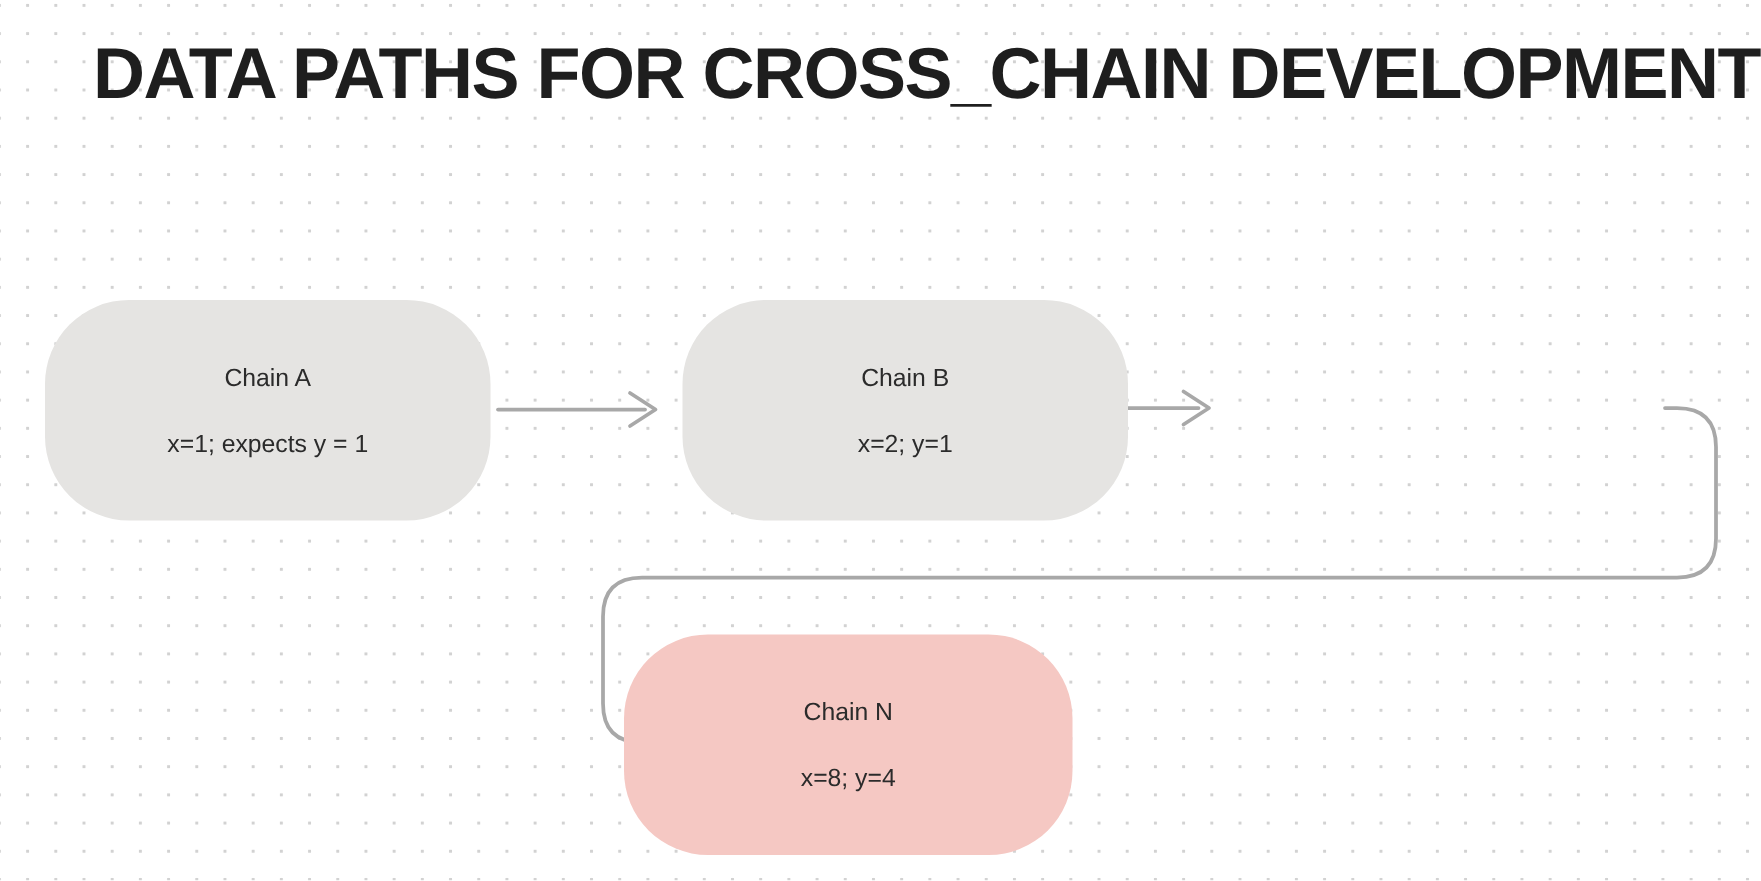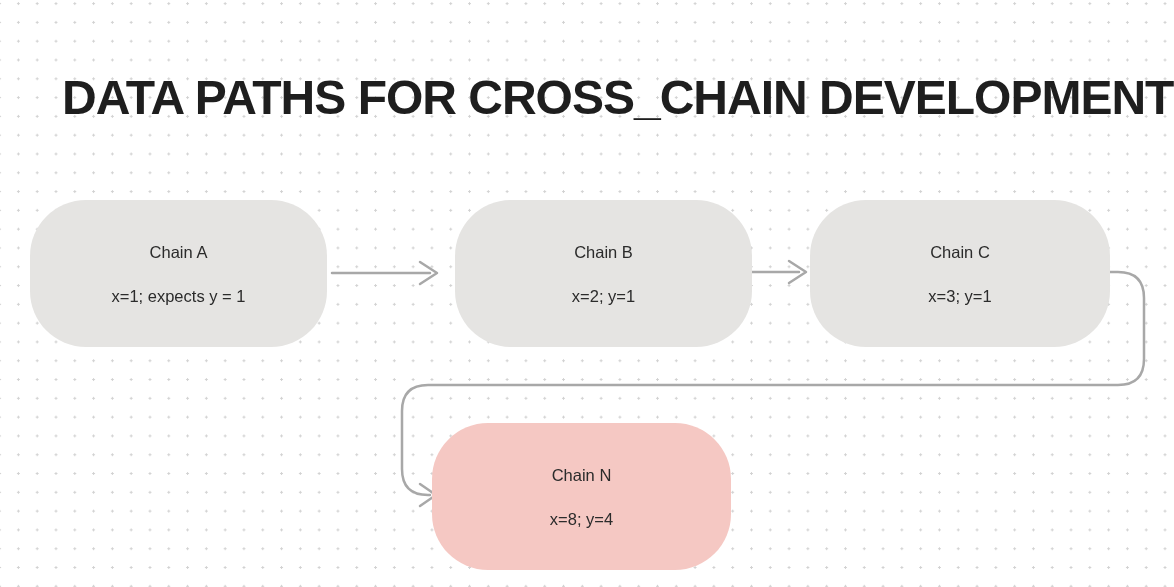--- a/index.html
+++ b/index.html
@@ -21,21 +21,20 @@
   .diagram-title {
     position: absolute;
     left: 62px;
     top: 26px;
     font-size: 48px;
     font-weight: 700;
     letter-spacing: -1px;
     color: #1e1e1e;
     white-space: nowrap;
     line-height: 1;
-    margin-top: 48px;
   }
   .connector-layer {
     position: absolute;
     left: 0;
     top: 0;
     width: 1174px;
     height: 587px;
     pointer-events: none;
   }
   .node {
@@ -49,21 +48,21 @@
     text-align: center;
     color: #2b2b2b;
   }
   .node .node-label { font-size: 16.5px; line-height: 22px; }
   .node .node-value { font-size: 16.5px; line-height: 22px; }
   .node-gray { background: #e5e4e2; }
   .node-pink { background: #f5c8c3; }
   #node-chain-a { left: 30px;  top: 200px; width: 297px; height: 147px; }
   #node-chain-b { left: 455px; top: 200px; width: 297px; height: 147px; }
   #node-chain-c { left: 810px; top: 200px; width: 300px; height: 147px; }
-  #node-chain-n { left: 432px; top: 423px; width: 299px; height: 147px; }
+  #node-chain-n { left: 416px; top: 423px; width: 299px; height: 147px; }
 </style>
 </head>
 <body>
 
 <div class="canvas">
 
   <div class="diagram-title">DATA PATHS FOR CROSS_CHAIN DEVELOPMENT</div>
 
   <svg class="connector-layer" viewBox="0 0 1174 587" xmlns="http://www.w3.org/2000/svg" fill="none" stroke="#a8a8a8" stroke-width="2.5" stroke-linecap="round" stroke-linejoin="round">
 
@@ -86,23 +85,19 @@
   <div class="node node-gray" id="node-chain-a">
     <div class="node-label">Chain A</div>
     <div class="node-value">x=1; expects y = 1</div>
   </div>
 
   <div class="node node-gray" id="node-chain-b">
     <div class="node-label">Chain B</div>
     <div class="node-value">x=2; y=1</div>
   </div>
 
-  <div class="node node-gray" id="node-chain-c">
-    <div class="node-label">Chain C</div>
-    <div class="node-value">x=3; y=1</div>
-  </div>
 
   <div class="node node-pink" id="node-chain-n">
     <div class="node-label">Chain N</div>
     <div class="node-value">x=8; y=4</div>
   </div>
 
 </div>
 
 </body></html>

